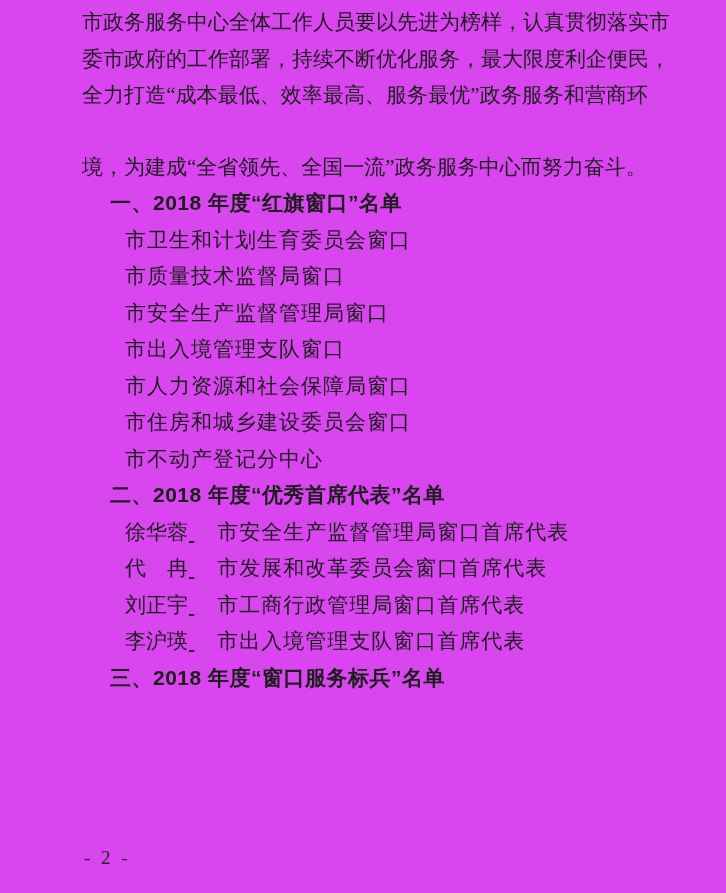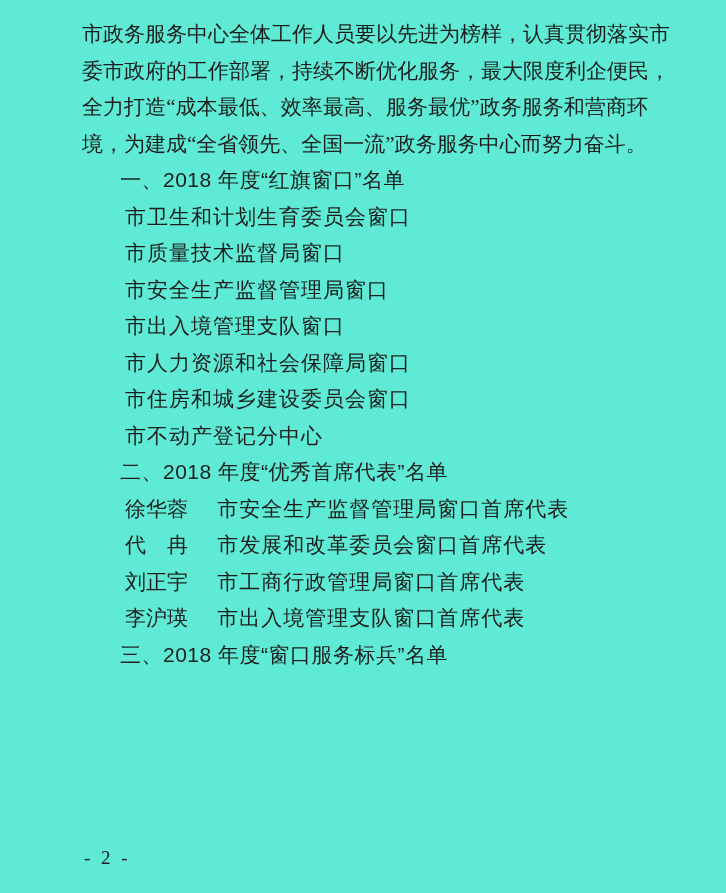--- a/index.html
+++ b/index.html
@@ -4,58 +4,60 @@
 <style>
   html, body {
     margin: 0;
     padding: 0;
     background: #ffffff;
   }
   .page {
     position: relative;
     width: 726px;
     height: 893px;
-    background: #5eead4;
+    background: #d946ef;
     box-sizing: border-box;
-    padding: 16px 0 0 82px;
+    padding: 4px 0 0 82px;
     font-family: "Liberation Serif", "DejaVu Serif", serif;
     font-size: 21px;
     color: #1d1d1d;
     overflow: hidden;
   }
   .line {
     height: 36.5px;
     line-height: 36.5px;
   }
   .intro {
     width: 566px;
   }
   .intro-line {
     text-align: justify;
     text-align-last: justify;
     white-space: nowrap;
   }
   .intro-line.last {
     text-align-last: left;
+    margin-top: 35px;
   }
   .heading {
-    margin-left: 38px;
-    font-weight: 400;
+    margin-left: 28px;
+    font-weight: 700;
     font-family: "Liberation Sans", "DejaVu Sans", sans-serif;
     letter-spacing: 0.5px;
     white-space: nowrap;
   }
   .item {
     margin-left: 43px;
     letter-spacing: 1px;
     white-space: nowrap;
   }
   .rep {
     margin-left: 43px;
     white-space: nowrap;
+    text-decoration: underline;
   }
   .rep-name {
     display: inline-block;
     width: 64px;
     letter-spacing: 0;
   }
   .rep-org {
     display: inline-block;
     margin-left: 23px;
     letter-spacing: 1px;

